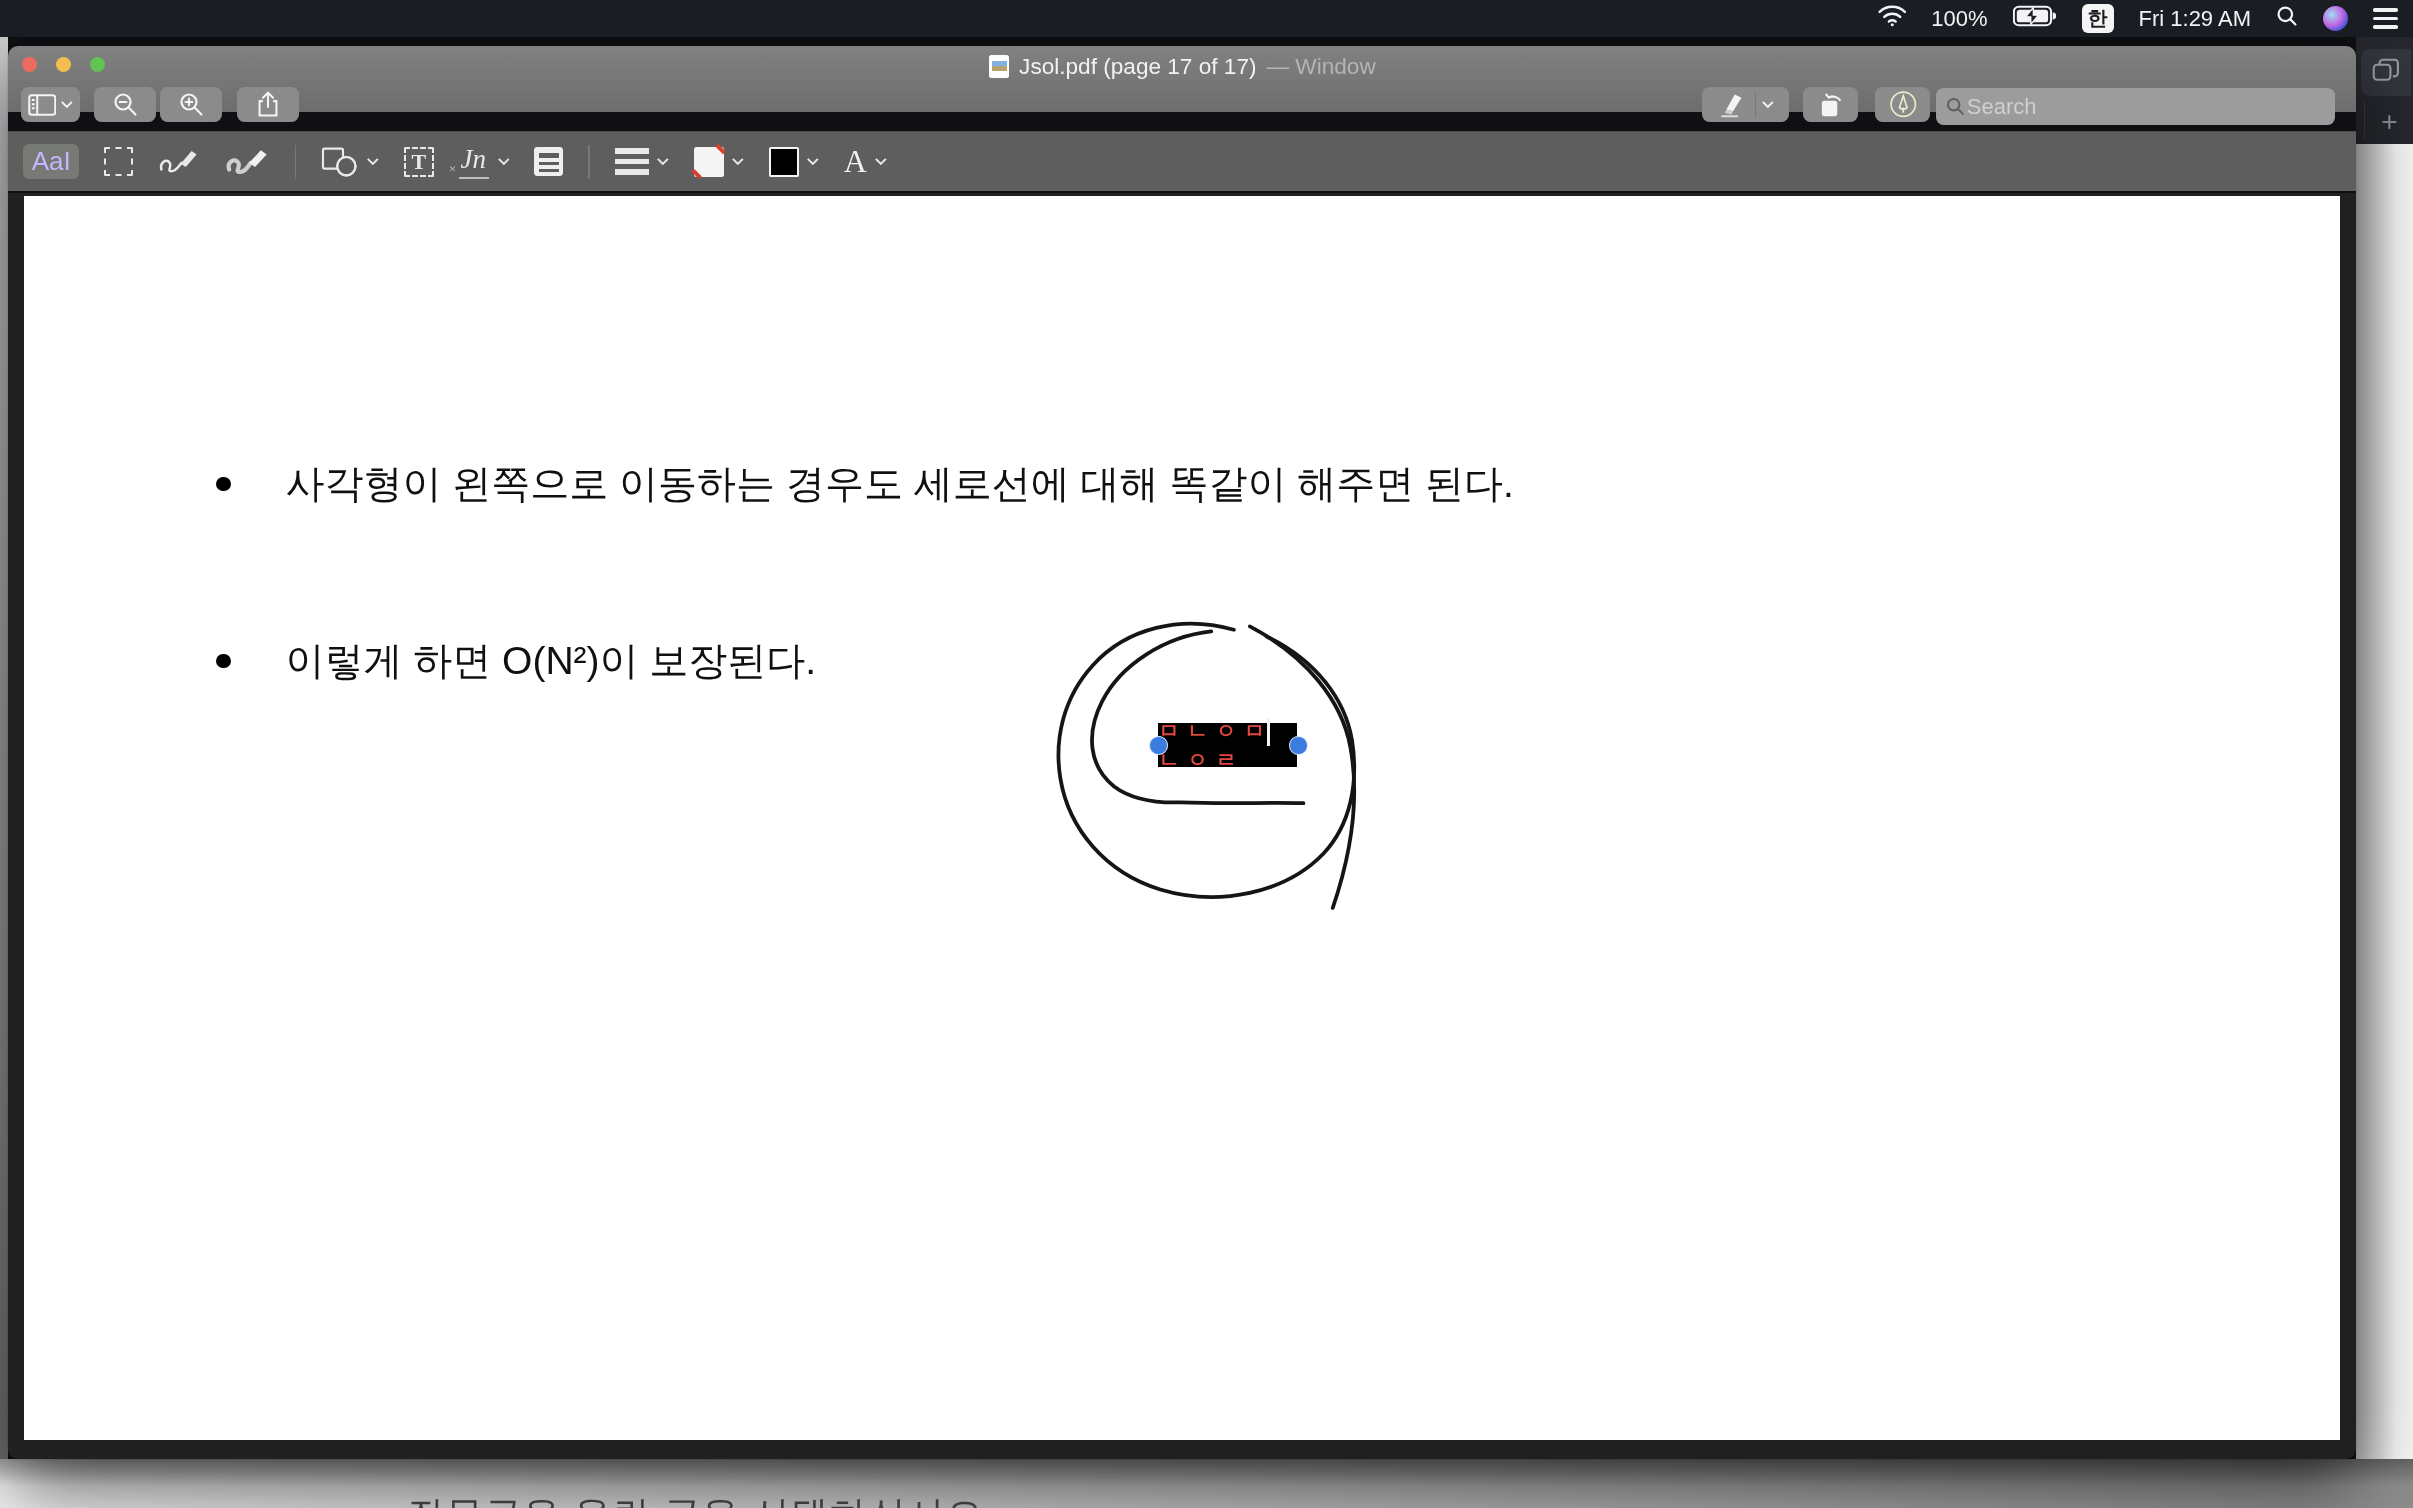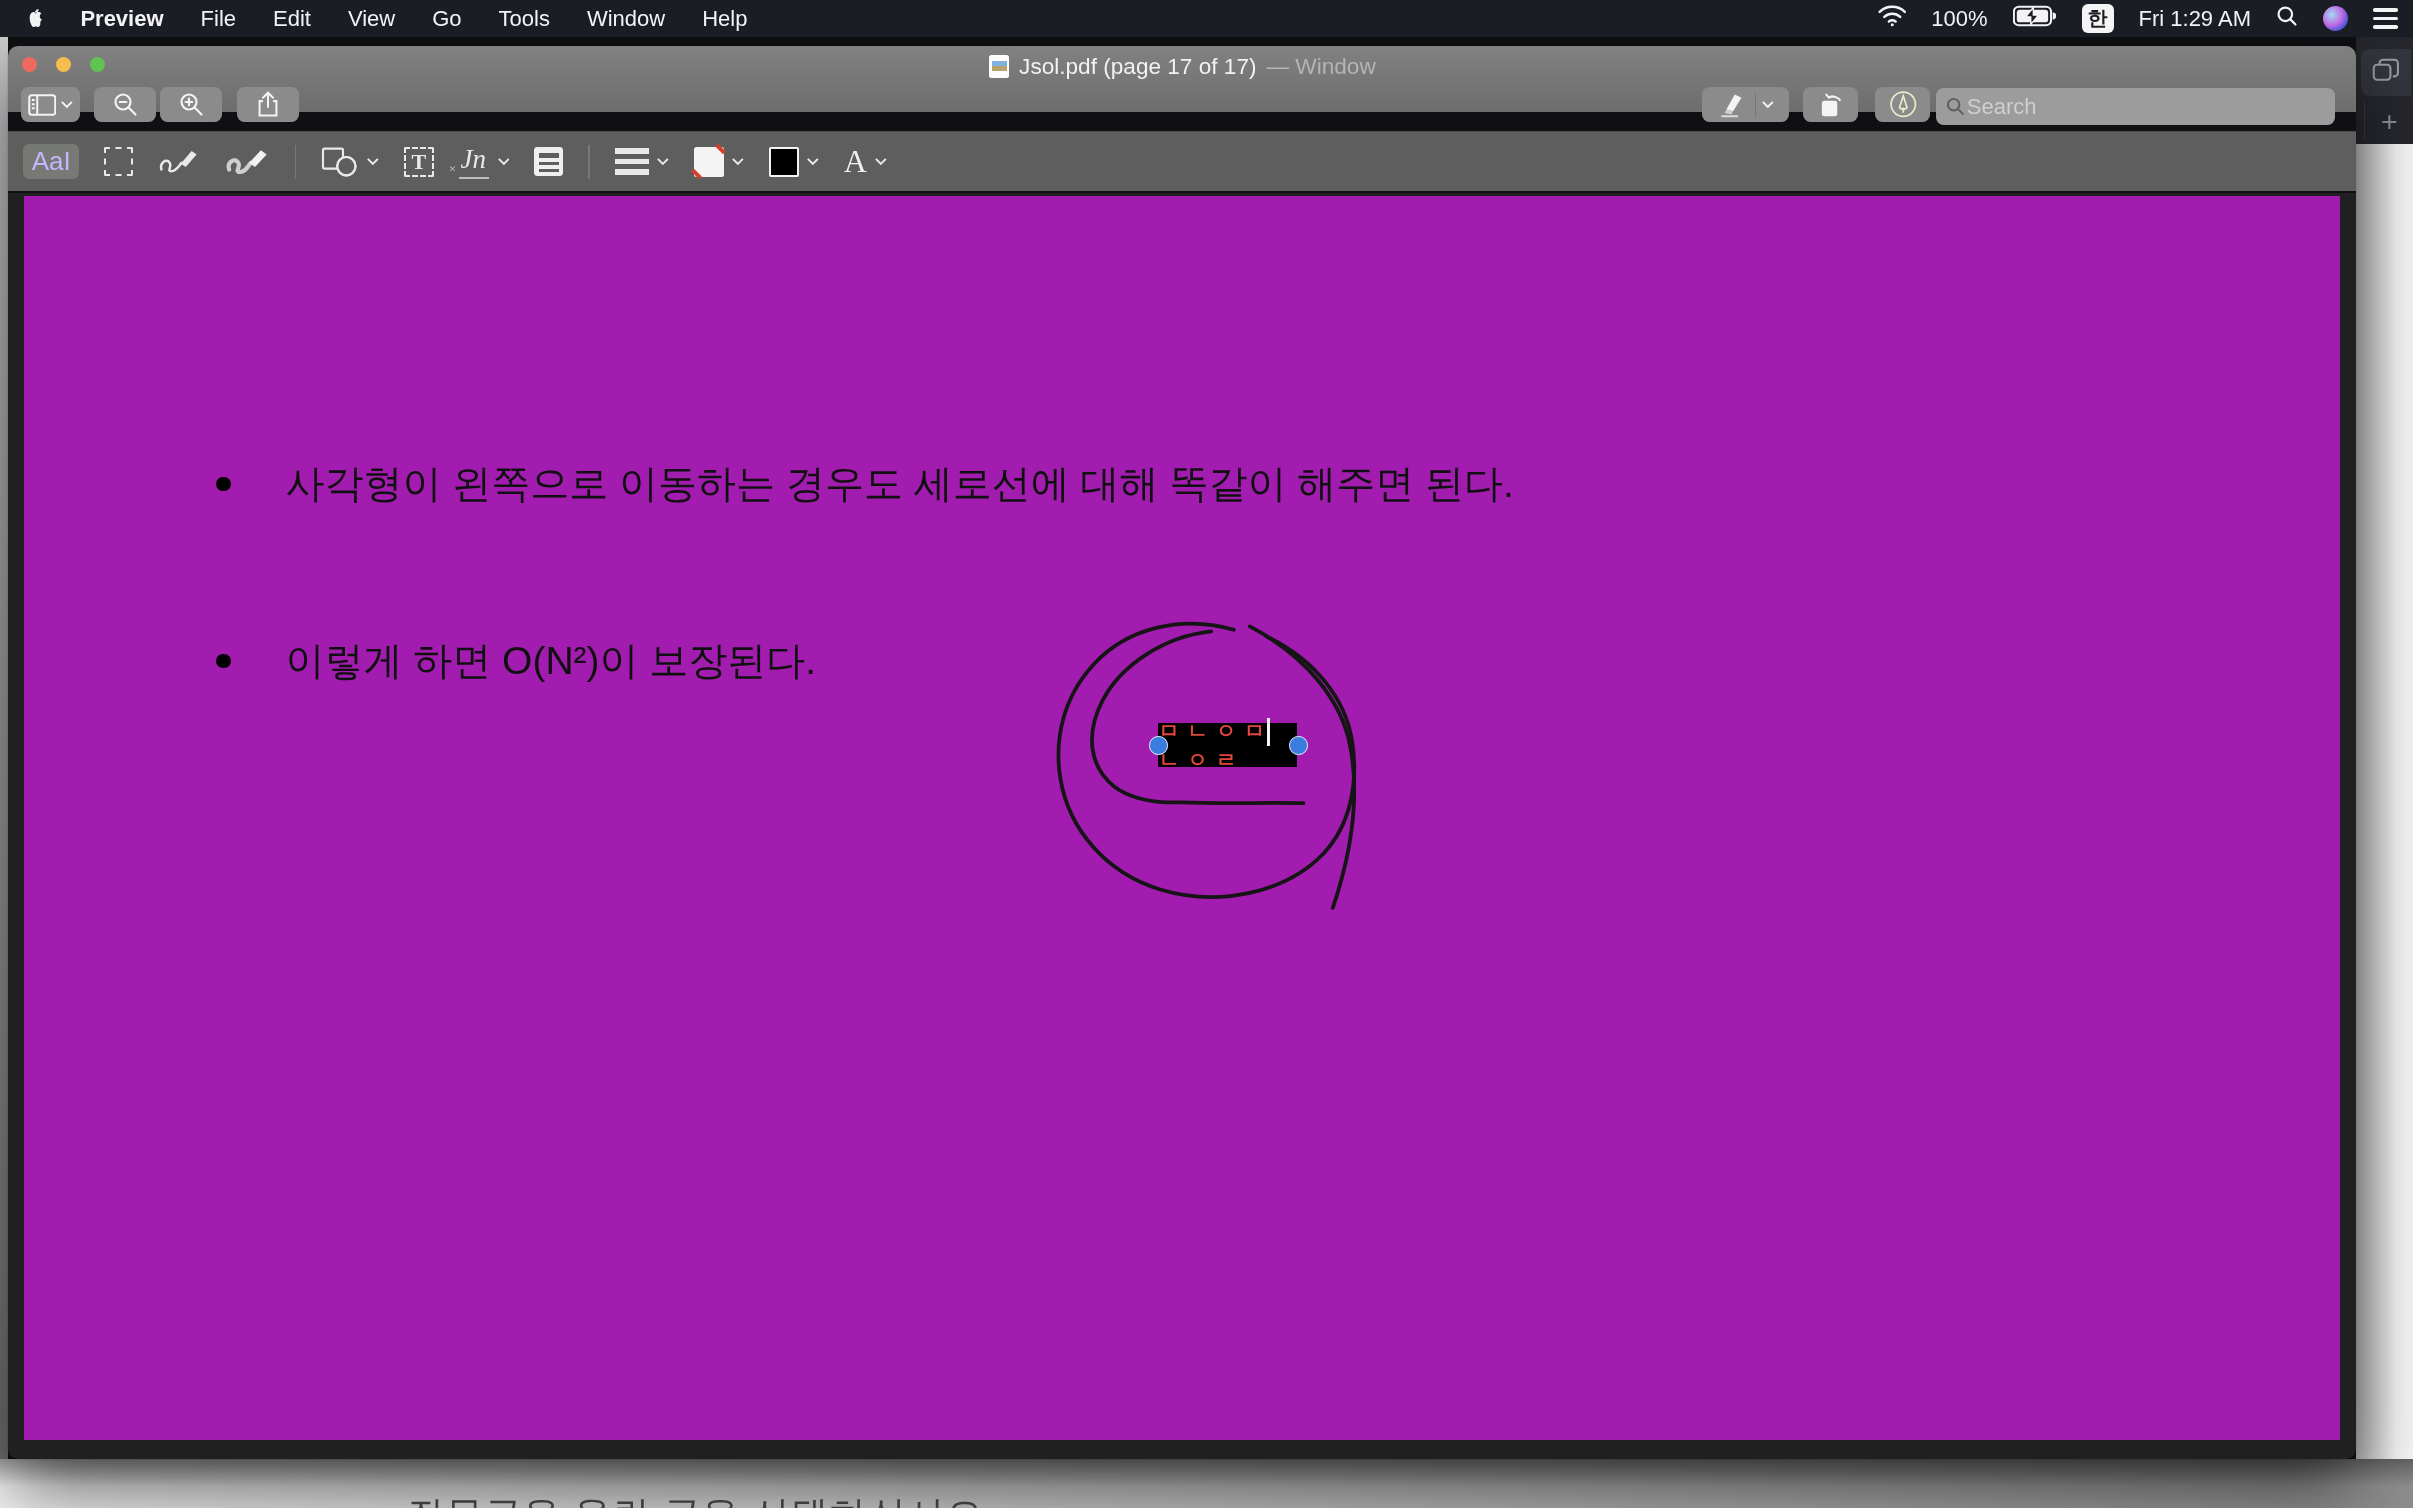--- a/index.html
+++ b/index.html
@@ -85,21 +85,21 @@
   .lines-ic { display:flex; flex-direction:column; gap:5px; }
   .lines-ic span { width:34px; height:5.9px; background:#e9e9e9; display:block; }
   .border-ic { width:30px; height:30px; background:#f4f4f4; border-radius:2.5px; position:relative; }
   .border-ic i { position:absolute; width:11px; height:4.2px; background:#d8402e; transform:rotate(45deg); }
   .border-ic i.tr { right:-2.5px; top:0.8px; } .border-ic i.bl { left:-2.5px; bottom:0.8px; }
   .fill-ic { width:30px; height:30px; background:#000; border:2.5px solid #f4f4f4; border-radius:1.7px; }
   .a-style { font-family:"Liberation Serif",serif; font-size:32px; color:#f0f0f0; }
 
   
   .content { position:absolute; left:0; top:147px; width:100%; height:1266px; background:#202020; }
-  .page { position:absolute; left:16px; top:3.4px; width:2316px; height:1244px; background:#a21caf; }
+  .page { position:absolute; left:16px; top:3.4px; width:2316px; height:1244px; background:#ffffff; }
   .bullet-line { position:absolute; font-size:39px; line-height:59px; color:#101010; white-space:nowrap; }
   .bullet-line::before { content:""; position:absolute; left:-69px; top:22.6px; width:14.2px; height:14.2px;
                          border-radius:50%; background:#000; }
   .b1 { left:261px; top:258px; }
   .b2 { left:261px; top:435px; }
   .drawing { position:absolute; left:1023px; top:417px; }
   .anno-box { position:absolute; left:1134px; top:527px; width:139px; height:44px; background:#000;
               display:flex; align-items:center; justify-content:center; }
   .anno-box .red { color:#e2483d; font-size:21px; letter-spacing:7.5px; font-weight:bold;
                    font-family:"DejaVu Sans Mono",monospace; }
@@ -126,35 +126,20 @@
   <div class="plus-btn">
     <span>+</span>
   </div>
   <div class="white-area"></div>
 </div>
 <div class="bottom-strip">
   <div class="bg-win-text">질문글을 올릴 곳을 선택하십시오</div>
 </div>
 
 <div class="menubar">
-  <div class="left">
-    <span class="apple-icon">
-      <svg width="18.4" height="22" viewBox="0 0 24 28" fill="#f3f3f5">
-        <path d="M16.4 4.9c.9-1.1 1.5-2.6 1.3-4-1.3.1-2.8.9-3.7 2-.8 1-1.5 2.5-1.3 3.9 1.4.1 2.8-.8 3.7-1.9zM20 21.3c-.7 1.6-1.5 3.2-2.8 3.3-1.2 0-1.6-.8-3.1-.8s-2 .8-3.1.8c-1.3 0-2.2-1.7-2.9-3.3-1.6-3.2-2.8-9.2-1.2-13.2.9-2 2.4-3.3 4-3.3 1.3 0 2.5.9 3.2.9.7 0 2.2-1.1 3.7-.9.6 0 2.4.2 3.5 1.9-.1.1-2.1 1.3-2.1 3.8 0 3 2.6 4 2.7 4-.1.1-.5 1.5-1.9 2.8z"></path>
-      </svg>
-    </span>
-    <span class="menu-item app">Preview</span>
-    <span class="menu-item">File</span>
-    <span class="menu-item">Edit</span>
-    <span class="menu-item">View</span>
-    <span class="menu-item">Go</span>
-    <span class="menu-item">Tools</span>
-    <span class="menu-item">Window</span>
-    <span class="menu-item">Help</span>
-  </div>
   <div class="right">
     <span>
       <svg width="28.5" height="22" viewBox="0 0 34 26" fill="none" stroke="#f3f3f5" stroke-width="3" stroke-linecap="round">
         <path d="M2 8 a22 22 0 0 1 30 0"></path>
         <path d="M7.5 14 a14 14 0 0 1 19 0"></path>
         <path d="M13 19.5 a7 7 0 0 1 8 0"></path>
         <circle cx="17" cy="23.4" r="1.8" fill="#f3f3f5" stroke="none"></circle>
       </svg>
     </span>
     <span class="menu-item">100%</span>

